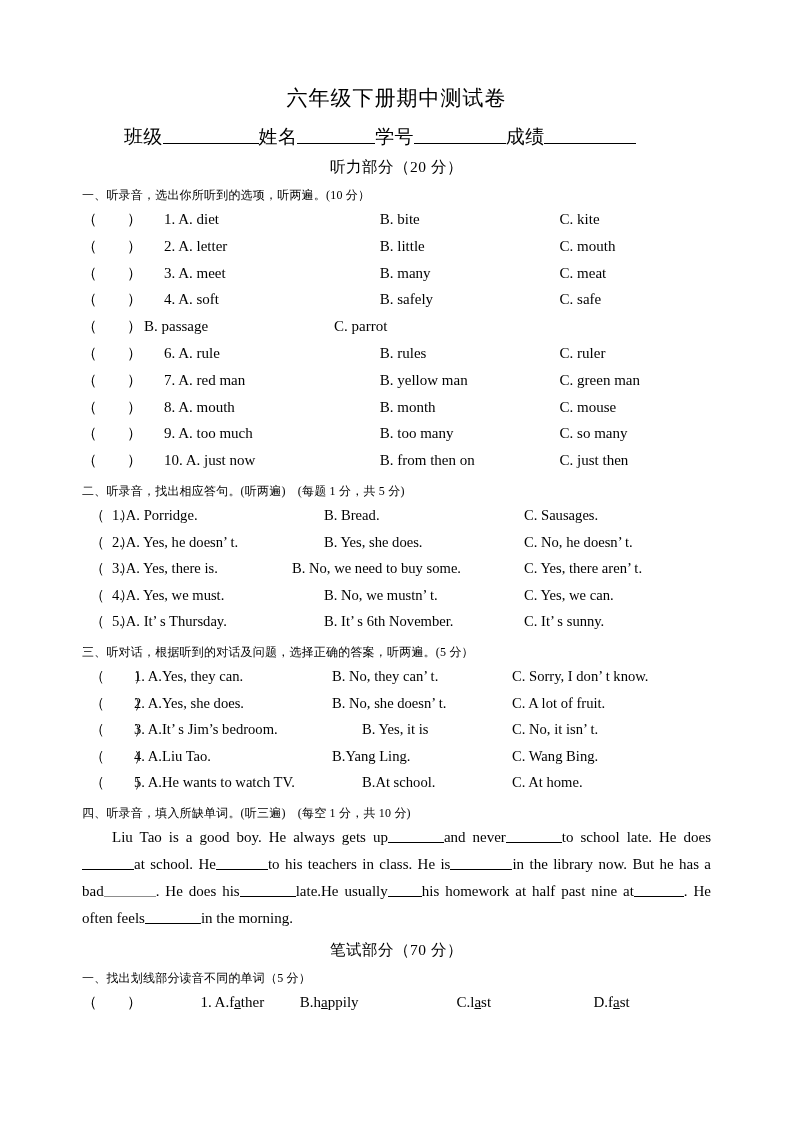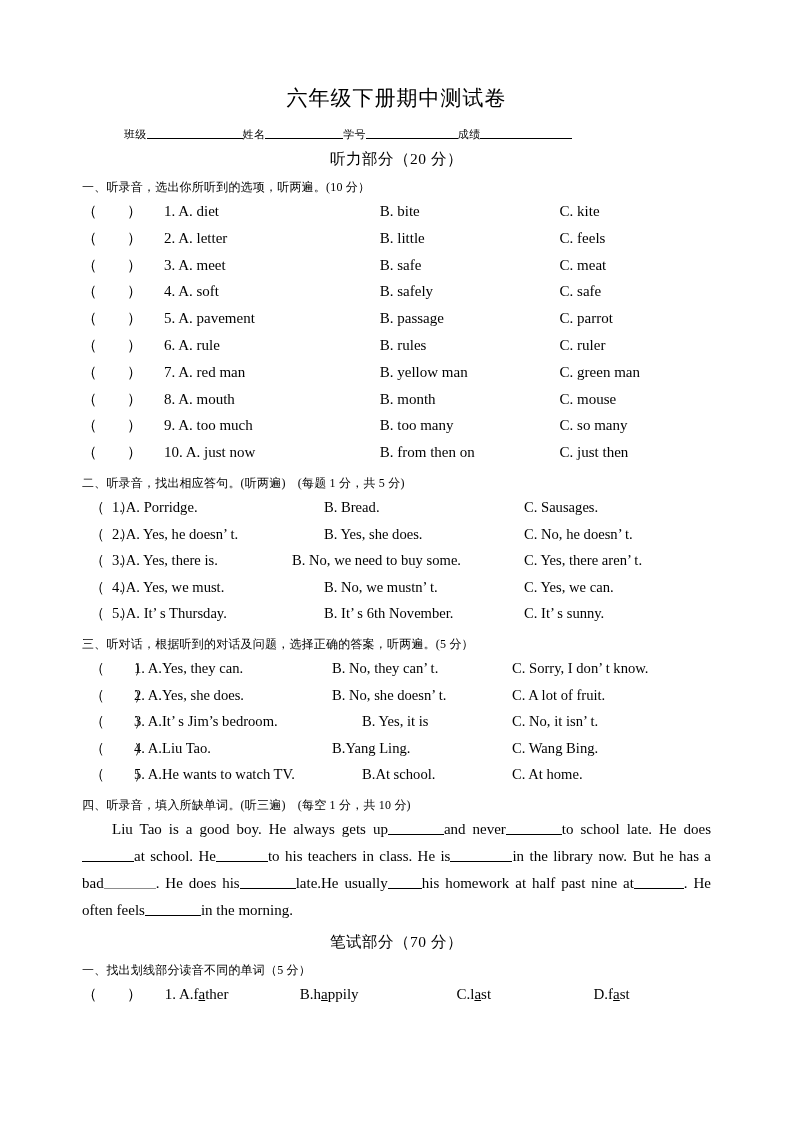--- a/index.html
+++ b/index.html
@@ -26,21 +26,21 @@
   .doc-title {
     text-align: center;
     font-size: 21px;
     letter-spacing: 1px;
     margin-top: 84px;
     font-weight: 400;
   }
   .info-line {
     margin-top: 12px;
     padding-left: 42px;
-    font-size: 11px;
+    font-size: 19px;
     white-space: nowrap;
     letter-spacing: 0.3px;
   }
   .info-line .fld { white-space: nowrap; }
   .rule {
     display: inline-block;
     border-bottom: 1px solid #000;
     vertical-align: baseline;
     height: 14px;
     margin-bottom: -1px;
@@ -115,21 +115,21 @@
     margin-bottom: -1px;
     vertical-align: baseline;
   }
   .blank.faint { border-bottom-color: #8d8d8d; }
 
   
   .part-heading.second { margin-top: 8px; }
 
   .s5 { font-size: 15px; line-height: 26.8px; }
   .s5 .par { width: 62px; }
-  .s5 .c-a { width: 160px; padding-left: 22px; box-sizing: border-box; }
+  .s5 .c-a { width: 160px; padding-left: 22px; box-sizing: border-box; text-align: center; }
   .s5 .c-b { width: 160px; }
   .s5 .c-c { width: 140px; }
   .s5 .c-d { width: 120px; }
   .u { text-decoration: underline; text-underline-offset: 1px; }
 </style>
 </head>
 <body>
 
 <div class="page">
 
@@ -146,37 +146,36 @@
     <div class="qrow s1">
       <span class="par">（　　）</span>
       <span class="c-a"><span>1. </span>A. diet</span>
       <span class="c-b">B. bite</span>
       <span class="c-c">C. kite</span>
     </div>
     <div class="qrow s1">
       <span class="par">（　　）</span>
       <span class="c-a"><span>2. </span>A. letter</span>
       <span class="c-b">B. little</span>
-      <span class="c-c">C. feels</span>
+      <span class="c-c">C. mouth</span>
     </div>
     <div class="qrow s1">
       <span class="par">（　　）</span>
       <span class="c-a"><span>3. </span>A. meet</span>
-      <span class="c-b">B. safe</span>
+      <span class="c-b">B. many</span>
       <span class="c-c">C. meat</span>
     </div>
     <div class="qrow s1">
       <span class="par">（　　）</span>
       <span class="c-a"><span>4. </span>A. soft</span>
       <span class="c-b">B. safely</span>
       <span class="c-c">C. safe</span>
     </div>
     <div class="qrow s1">
       <span class="par">（　　）</span>
-      <span class="c-a"><span>5. </span>A. pavement</span>
       <span class="c-b">B. passage</span>
       <span class="c-c">C. parrot</span>
     </div>
     <div class="qrow s1">
       <span class="par">（　　）</span>
       <span class="c-a"><span>6. </span>A. rule</span>
       <span class="c-b">B. rules</span>
       <span class="c-c">C. ruler</span>
     </div>
     <div class="qrow s1">

